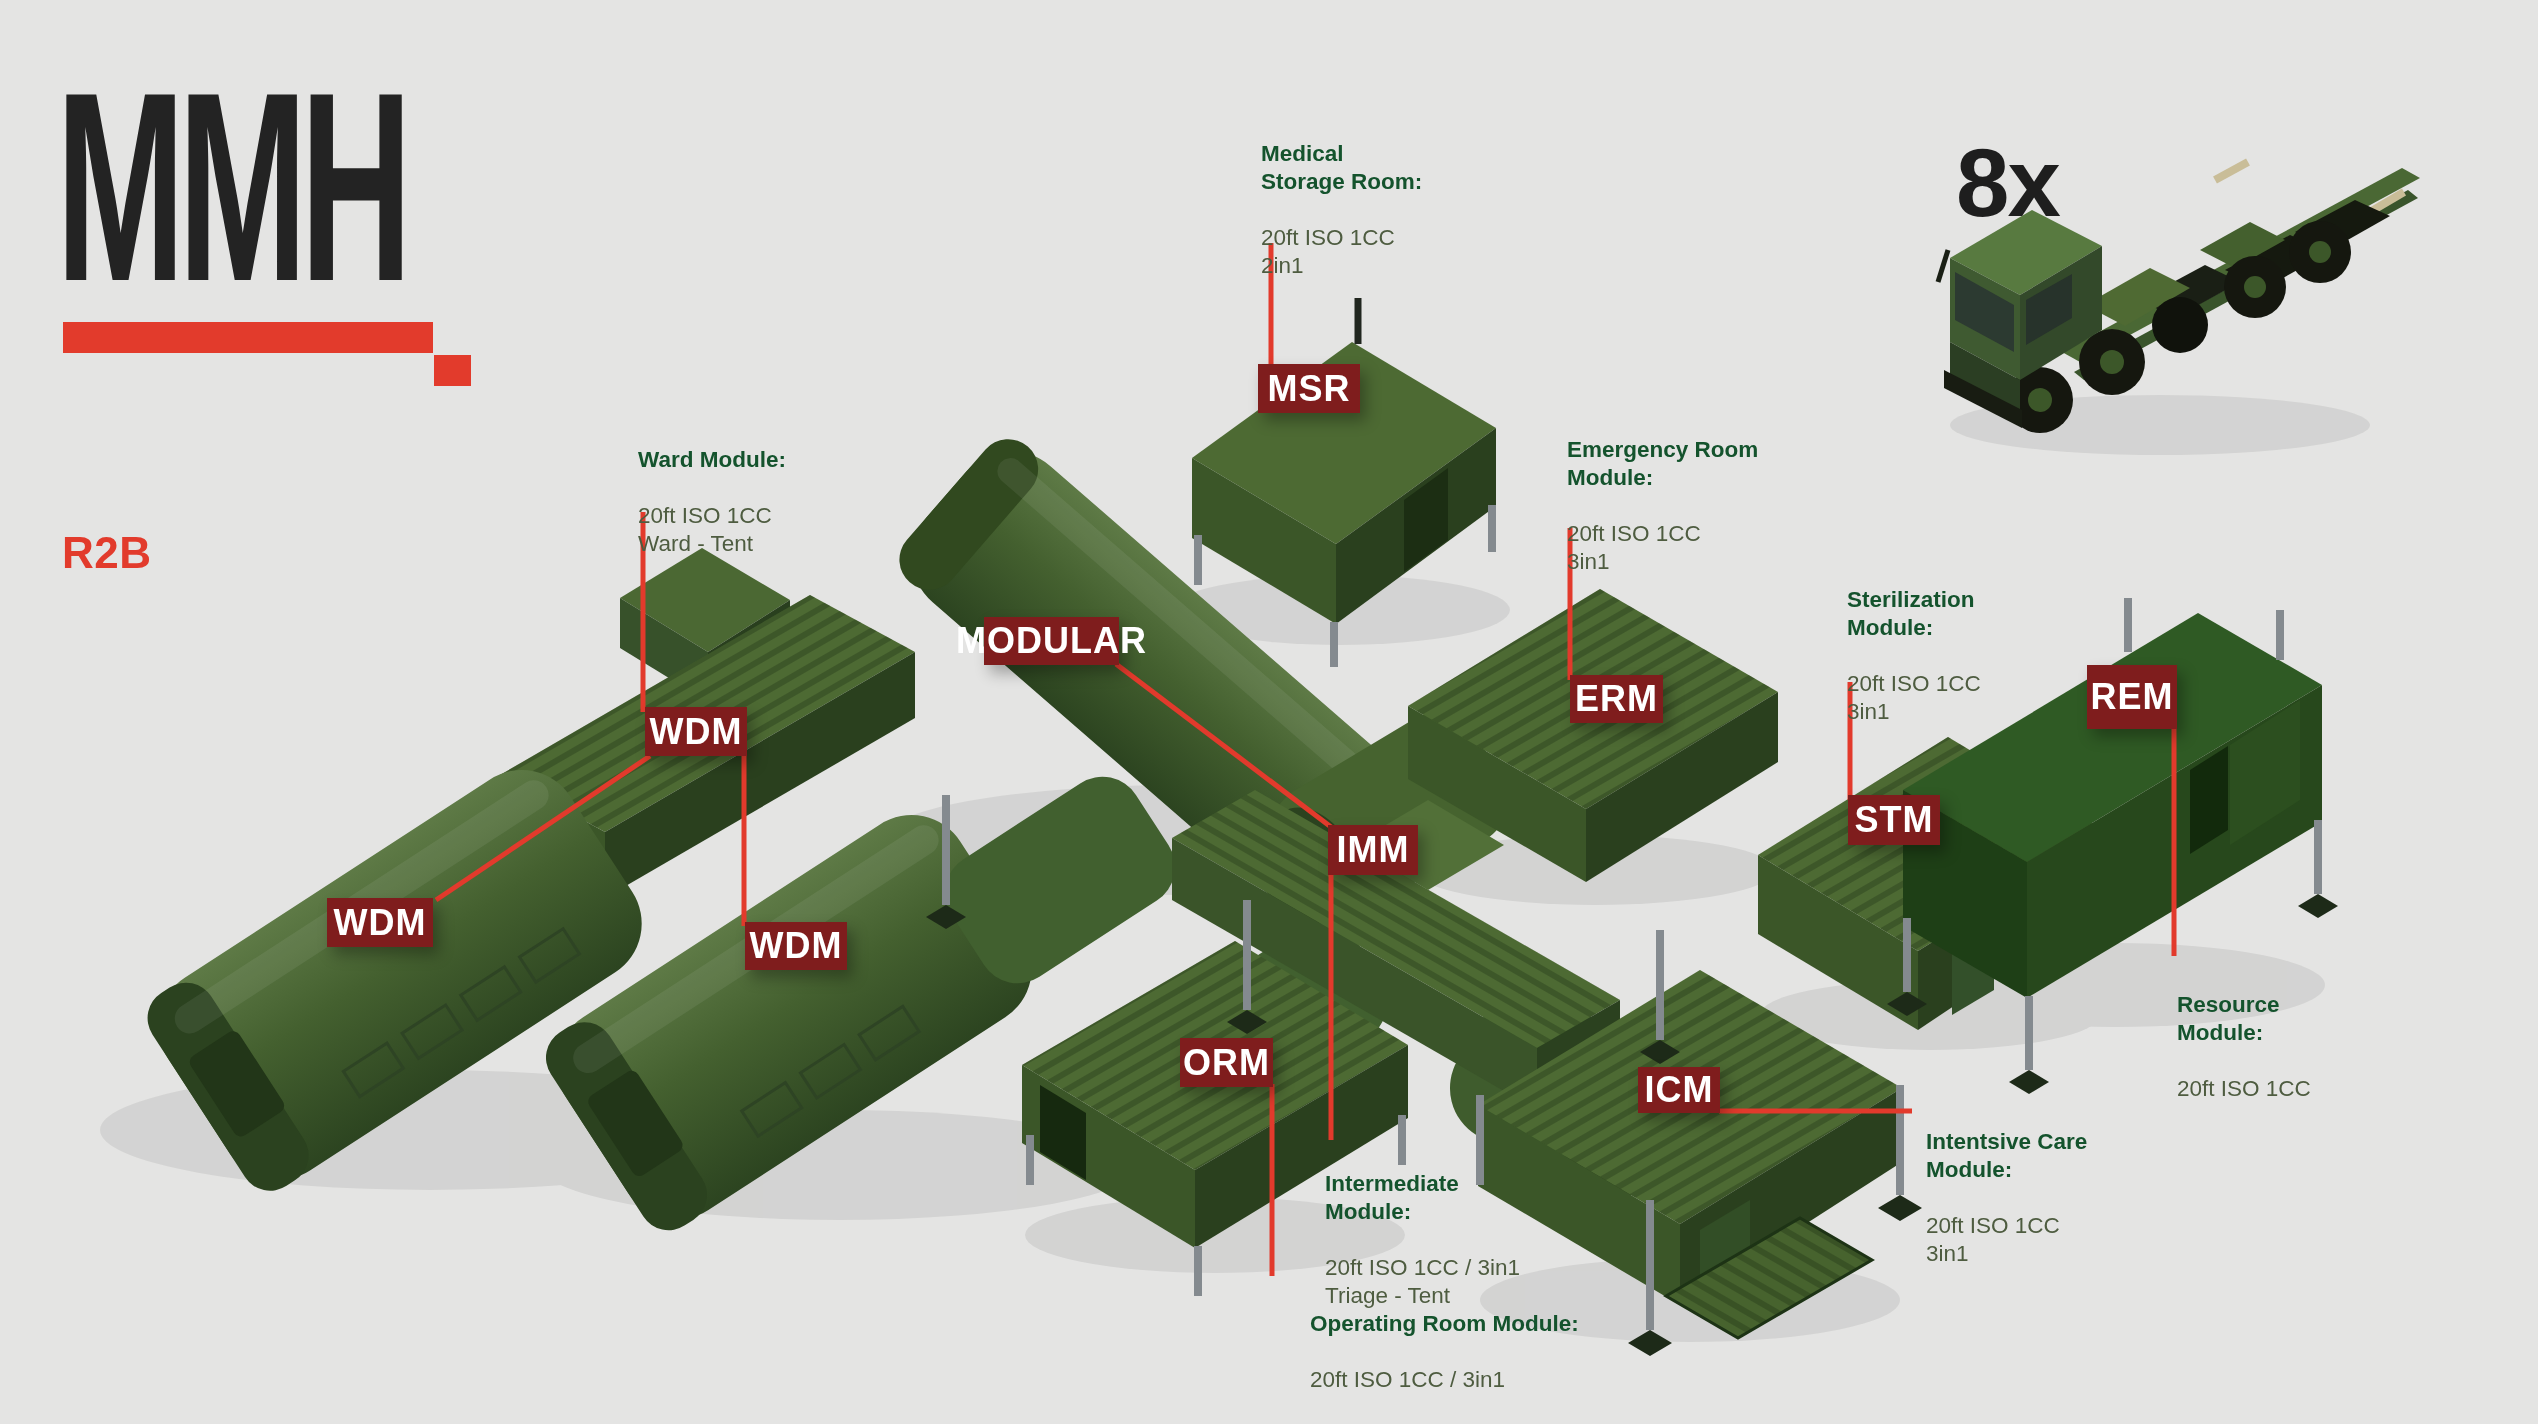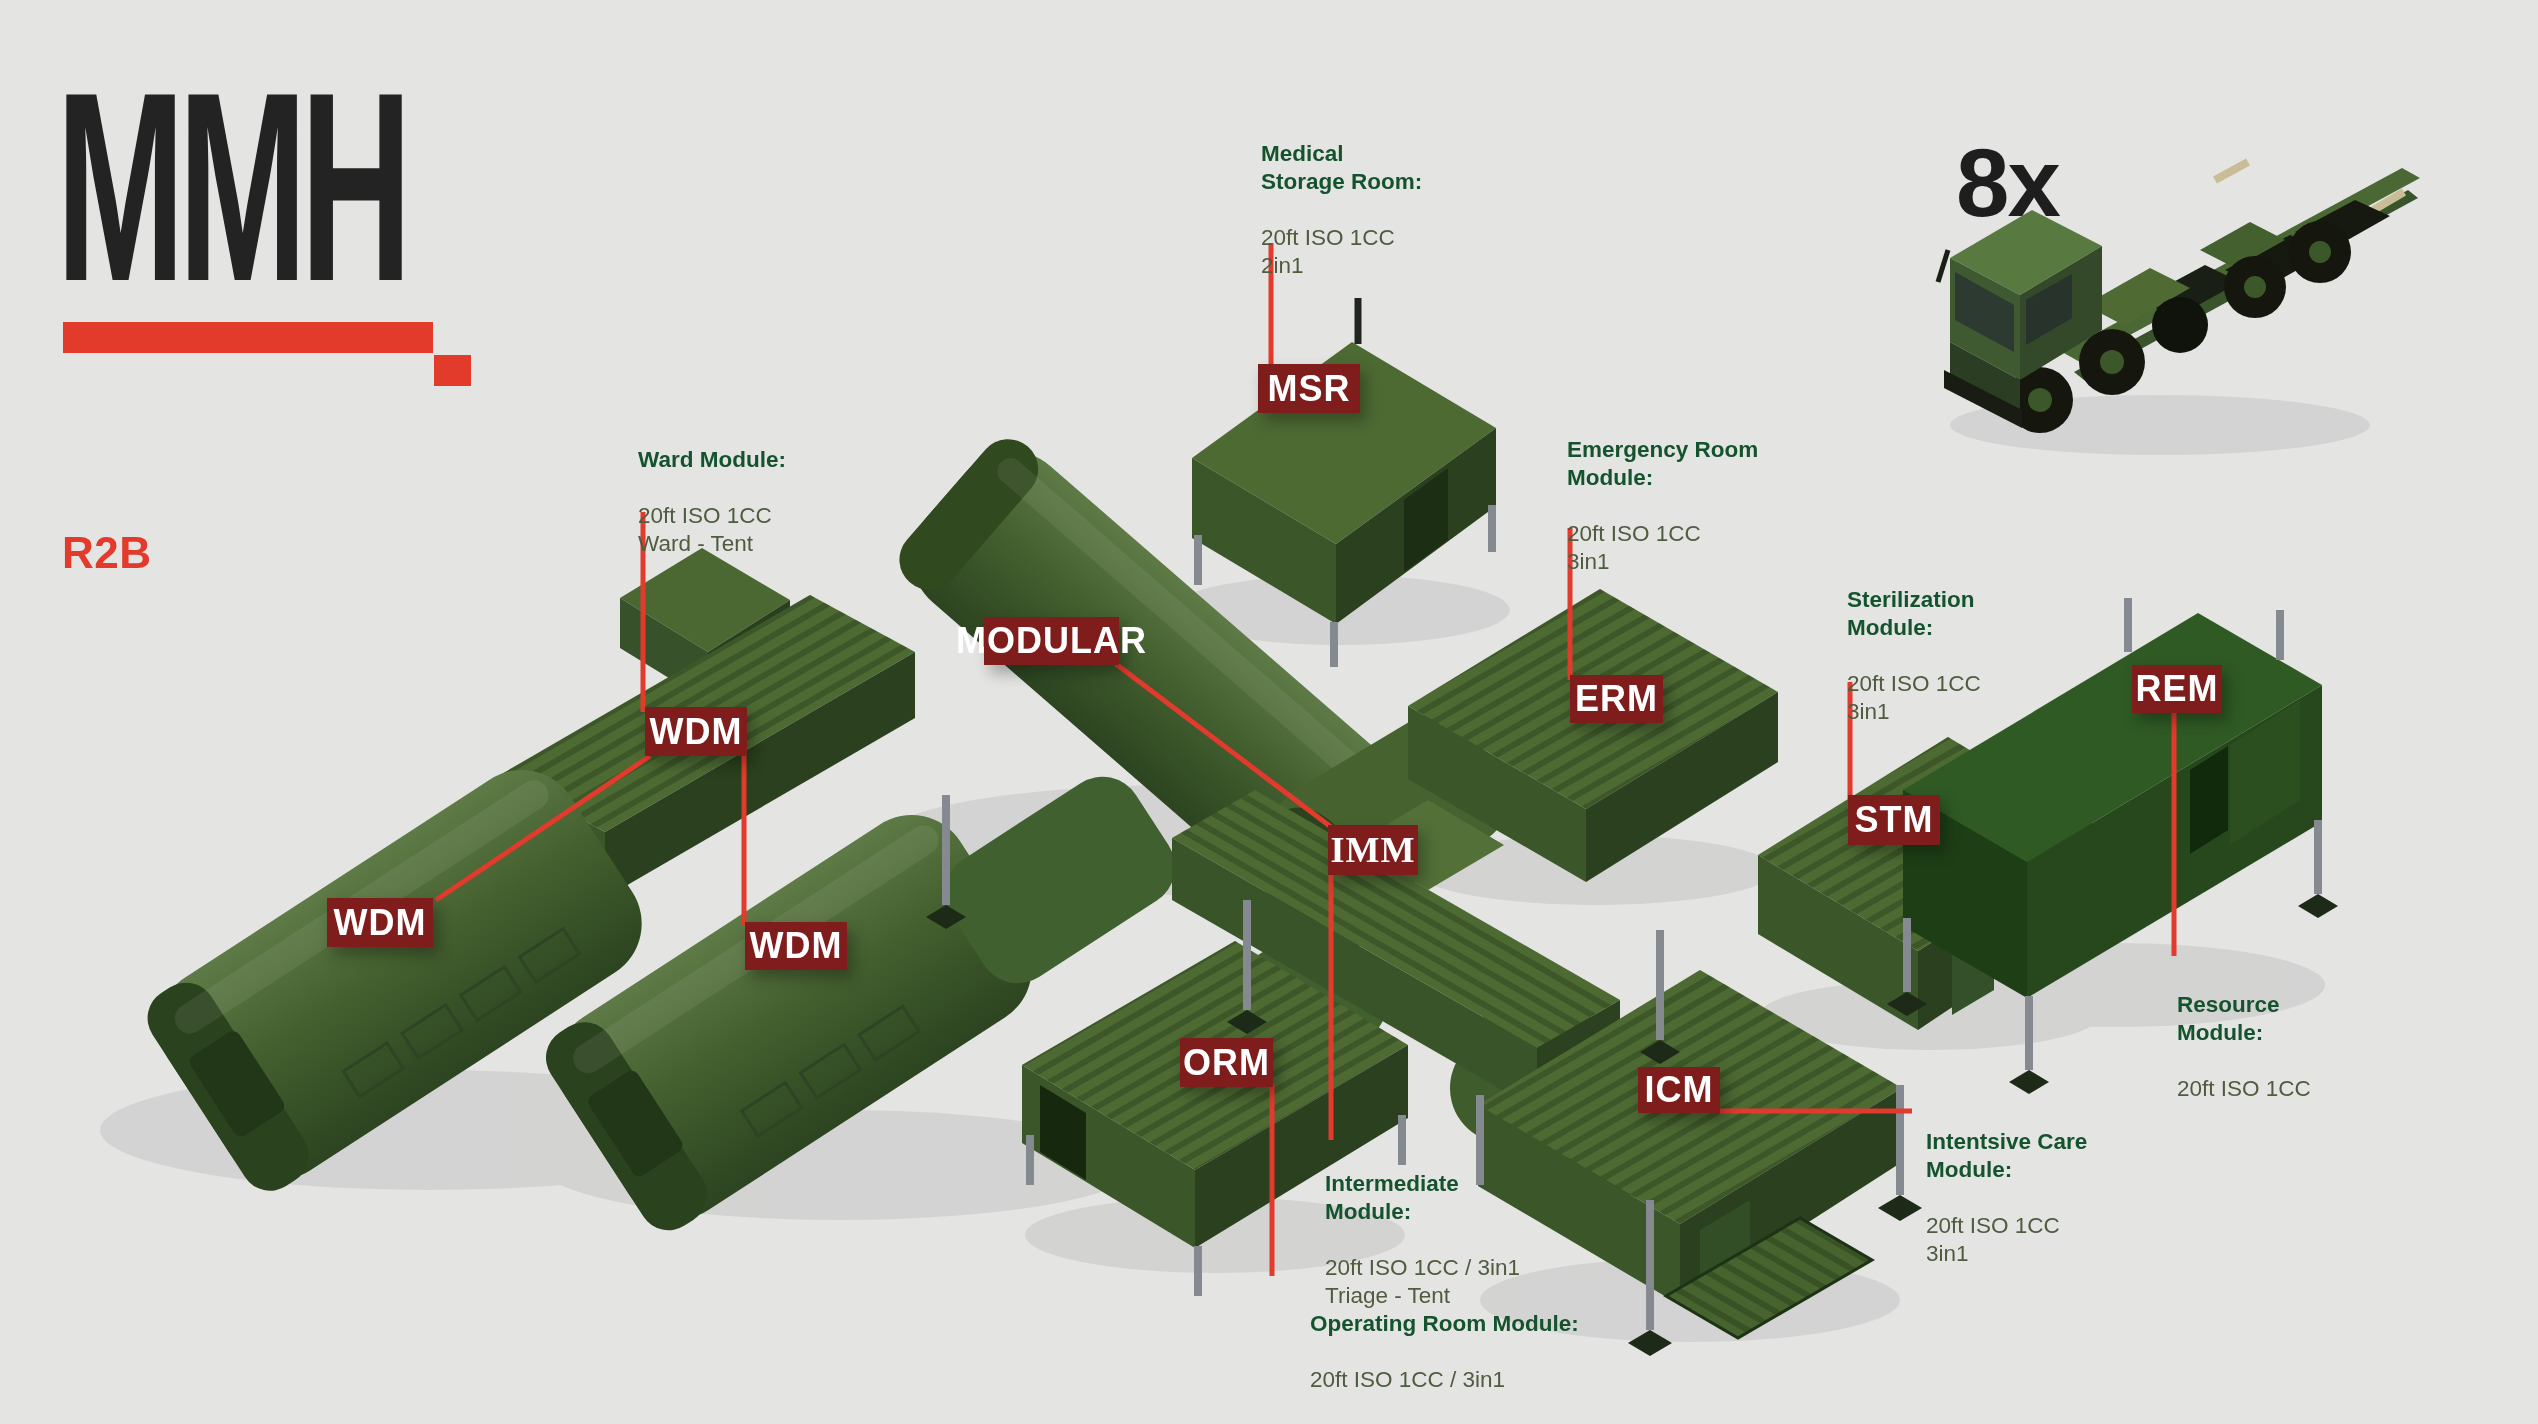--- a/index.html
+++ b/index.html
@@ -269,22 +269,22 @@
 
   <div class="truck-count">8x</div>
 
   <div class="badge" style="left:1258px;top:364px;width:102px;height:49px;">MSR</div>
   <div class="badge" style="left:984px;top:617px;width:135px;height:48px;">MODULAR</div>
   <div class="badge" style="left:645px;top:707px;width:102px;height:49px;">WDM</div>
   <div class="badge" style="left:327px;top:898px;width:106px;height:49px;">WDM</div>
   <div class="badge" style="left:745px;top:922px;width:102px;height:48px;">WDM</div>
   <div class="badge" style="left:1570px;top:675px;width:93px;height:48px;">ERM</div>
   <div class="badge" style="left:1848px;top:795px;width:92px;height:50px;">STM</div>
-  <div class="badge" style="left:2087px;top:665px;width:90px;height:48px;margin-left:45px;">REM</div>
-  <div class="badge" style="left:1328px;top:825px;width:90px;height:50px;font-family:Liberation Serif, serif;">IMM</div>
+  <div class="badge" style="left:2087px;top:665px;width:90px;height:64px;">REM</div>
+  <div class="badge" style="left:1328px;top:825px;width:90px;height:50px;">IMM</div>
   <div class="badge" style="left:1180px;top:1038px;width:93px;height:49px;">ORM</div>
   <div class="badge" style="left:1638px;top:1067px;width:82px;height:46px;">ICM</div>
 
   <div class="label" style="left:1261px;top:112px;">
     <div class="t">Medical
 Storage Room:</div>
     <div class="d">20ft ISO 1CC
 2in1</div>
   </div>
 

